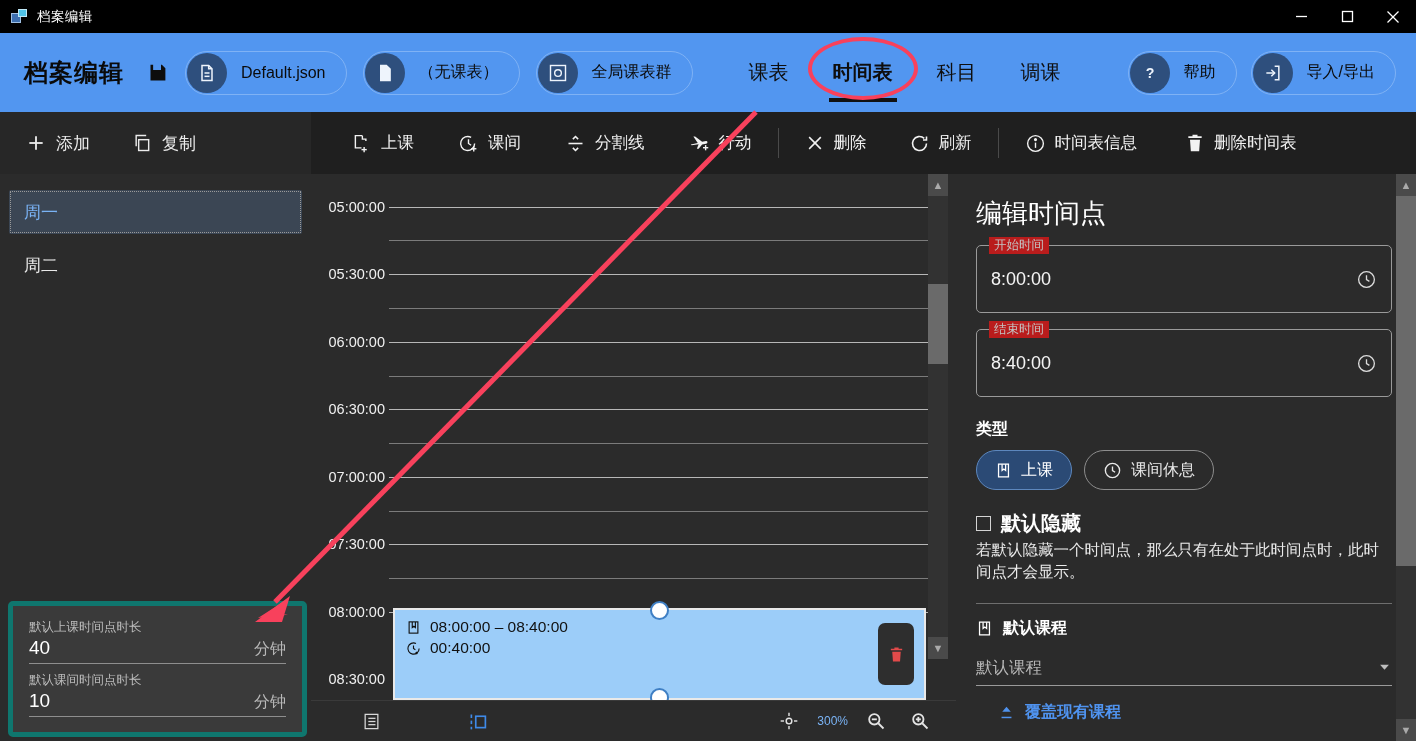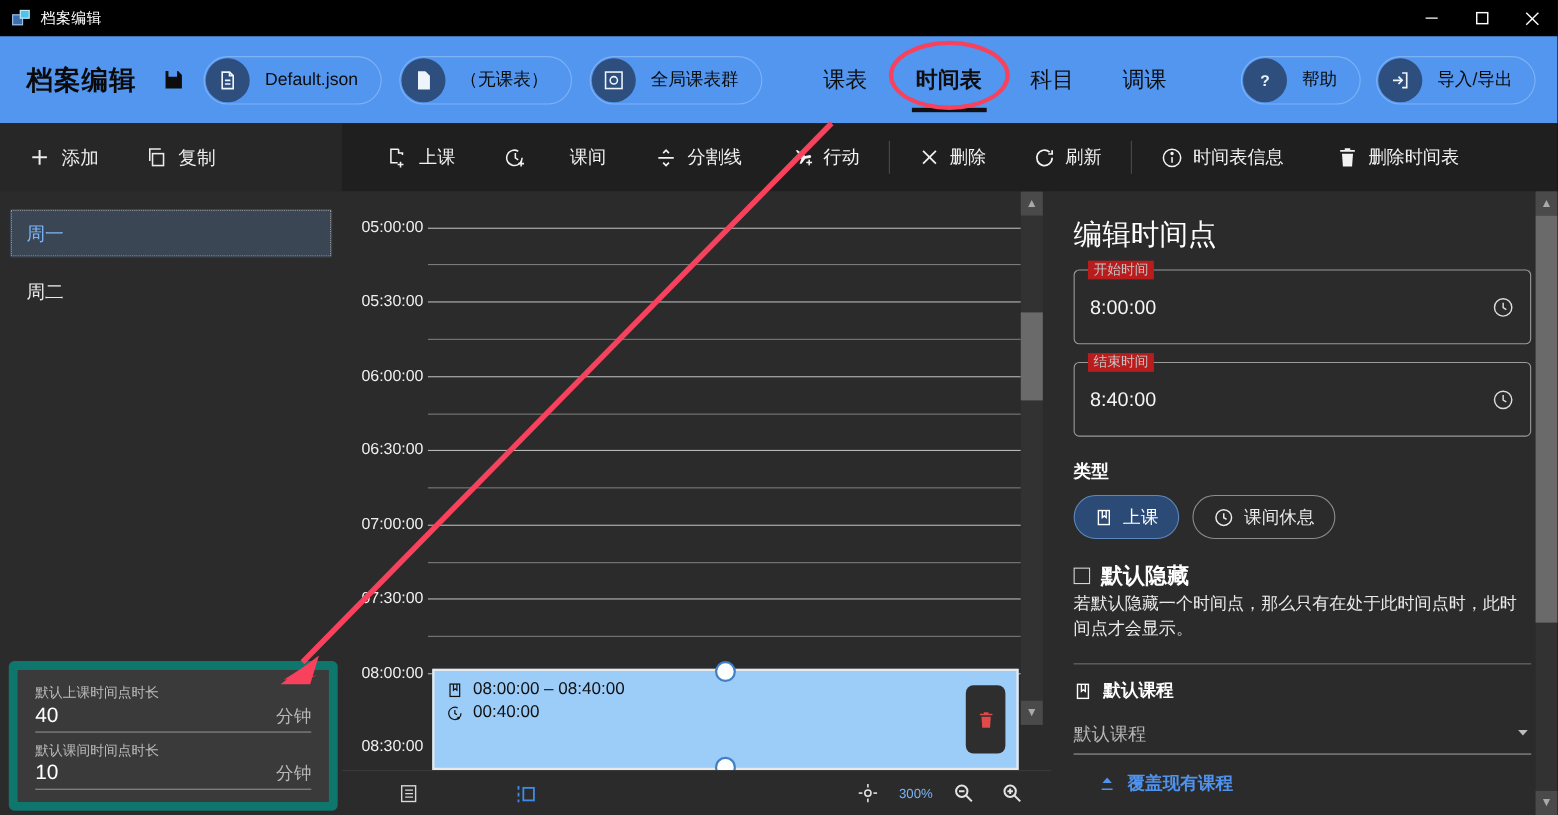--- a/index.html
+++ b/index.html
@@ -91,21 +91,21 @@
     height: 44px; display: flex; align-items: center; padding-left: 15px;
     font-size: 17px; color: #e9e9e9; border-radius: 2px;
   }
   .dayitem.selected {
     background: #3b4654; color: #7ab3f5; outline: 1px dotted #9a9a9a; outline-offset: -2px;
   }
 
   
   .settingsbox {
     position: absolute; left: 8px; bottom: 4px; width: 299px; height: 136px;
-    background: #3a3a3a; border: 8px solid #0f766e; border-radius: 5px;
+    background: #3a3a3a; border: 5px solid #0f766e; border-radius: 5px;
     padding: 10px 16px 0 16px;
   }
   .setfield { margin-top: 3px; }
   .setfield .slabel { color: #bcbcbc; font-size: 12.5px; }
   .setfield .srow {
     display: flex; align-items: baseline; justify-content: space-between;
     border-bottom: 1px solid #8e8e8e; padding-bottom: 3px; margin-top: 1px;
   }
   .setfield .sval { color: #ffffff; font-size: 19px; }
   .setfield .sunit { color: #b8b8b8; font-size: 16px; }
@@ -339,21 +339,21 @@
       <span class="ico">
         <svg width="21" height="21" viewBox="0 0 24 24" fill="none" stroke="#f2f2f2" stroke-width="1.6">
           <path d="M13 3H5v14h7"></path>
             <path d="M13 3v4h4V9"></path>
           <line x1="15" y1="16" x2="15" y2="22"></line>
             <line x1="12" y1="19" x2="18" y2="19"></line>
         </svg>
       </span>
       <span>上课</span>
     </div>
-    <div class="mtbtn" style="margin-left:16px;gap:30px;">
+    <div class="mtbtn" style="margin-left:16px;">
       <span class="ico">
         <svg width="21" height="21" viewBox="0 0 24 24" fill="none" stroke="#f2f2f2" stroke-width="1.6">
           <path d="M19 12a8 8 0 1 1-4-6.9"></path>
             <path d="M12 7v5l3 2"></path>
           <line x1="18" y1="15" x2="18" y2="21"></line>
             <line x1="15" y1="18" x2="21" y2="18"></line>
         </svg>
       </span>
       <span>课间</span>
     </div>

